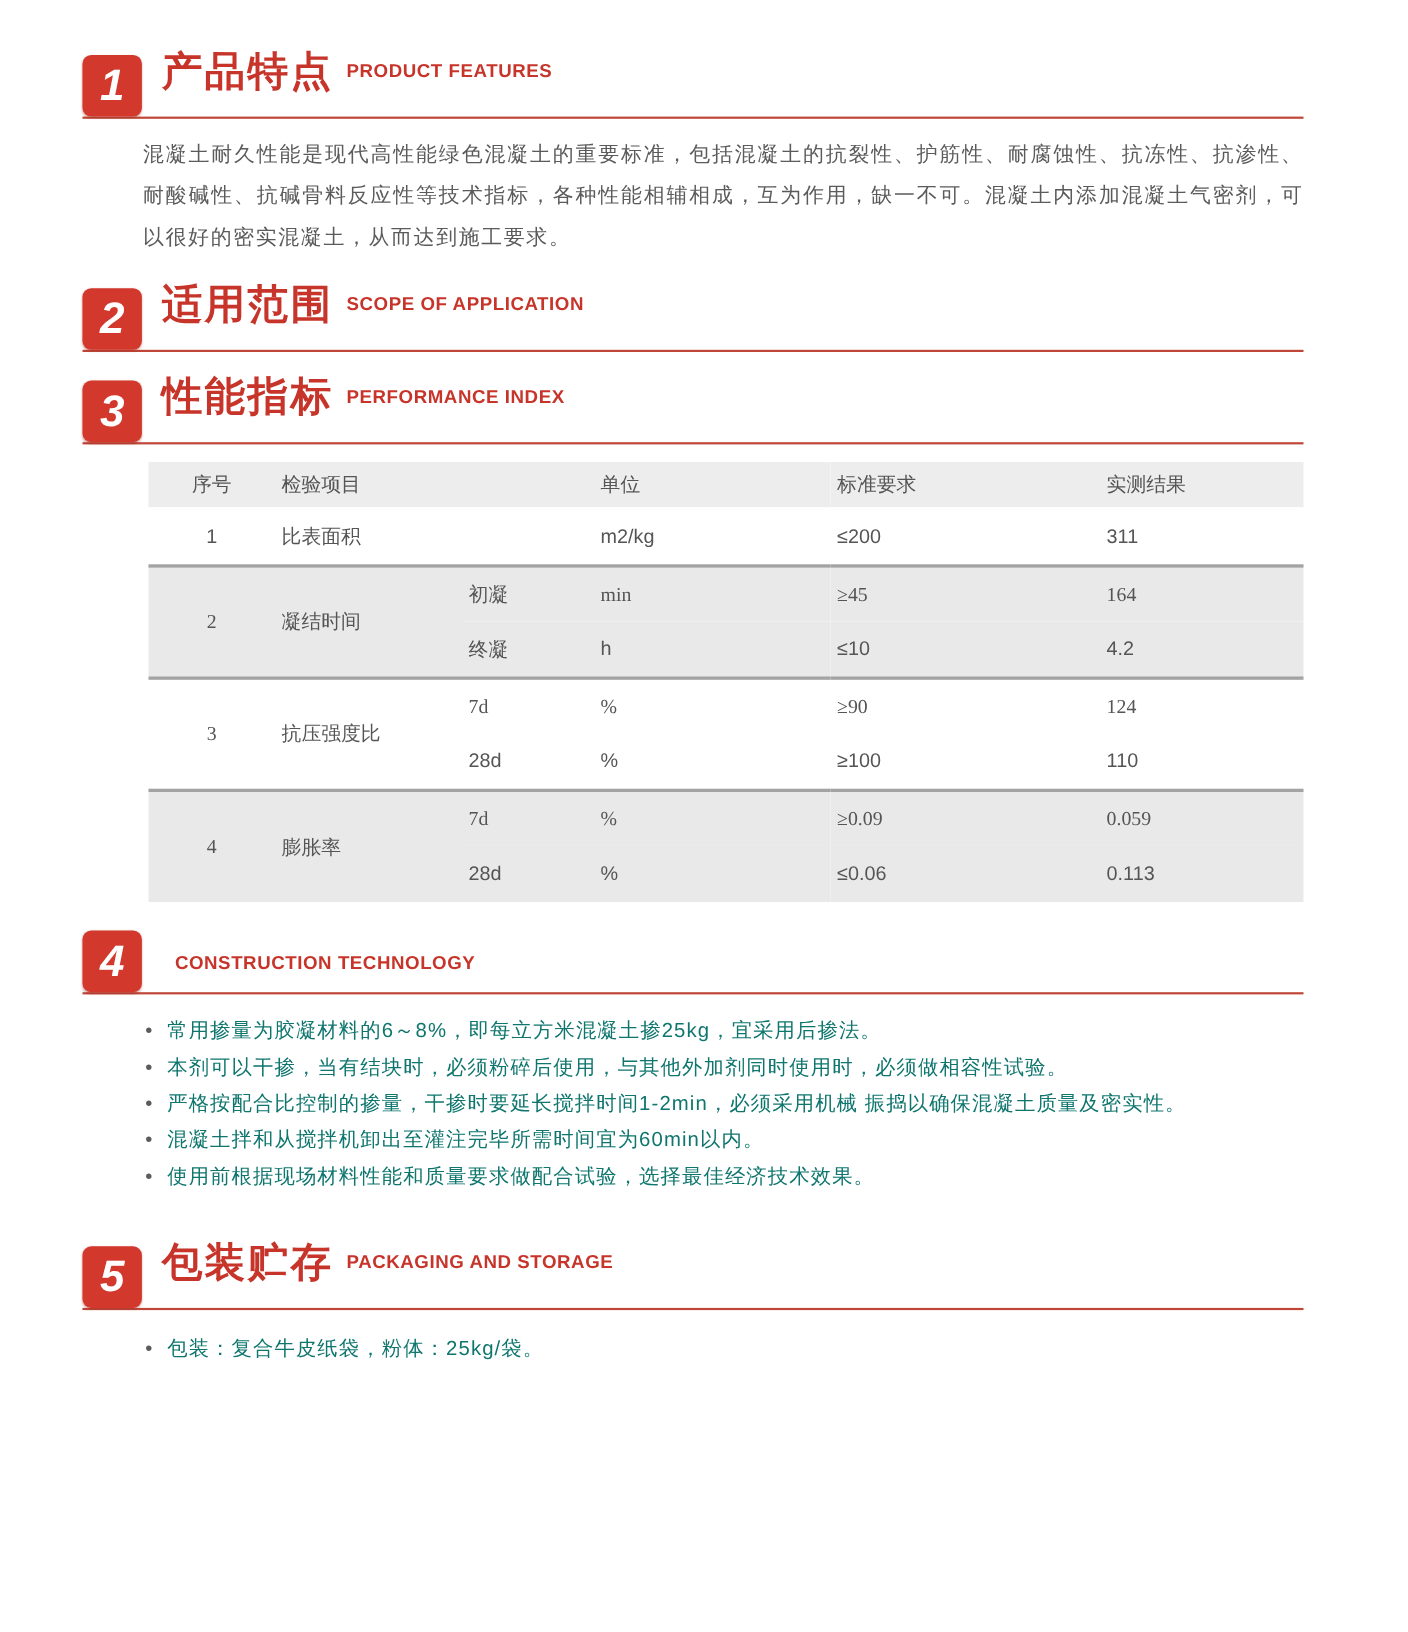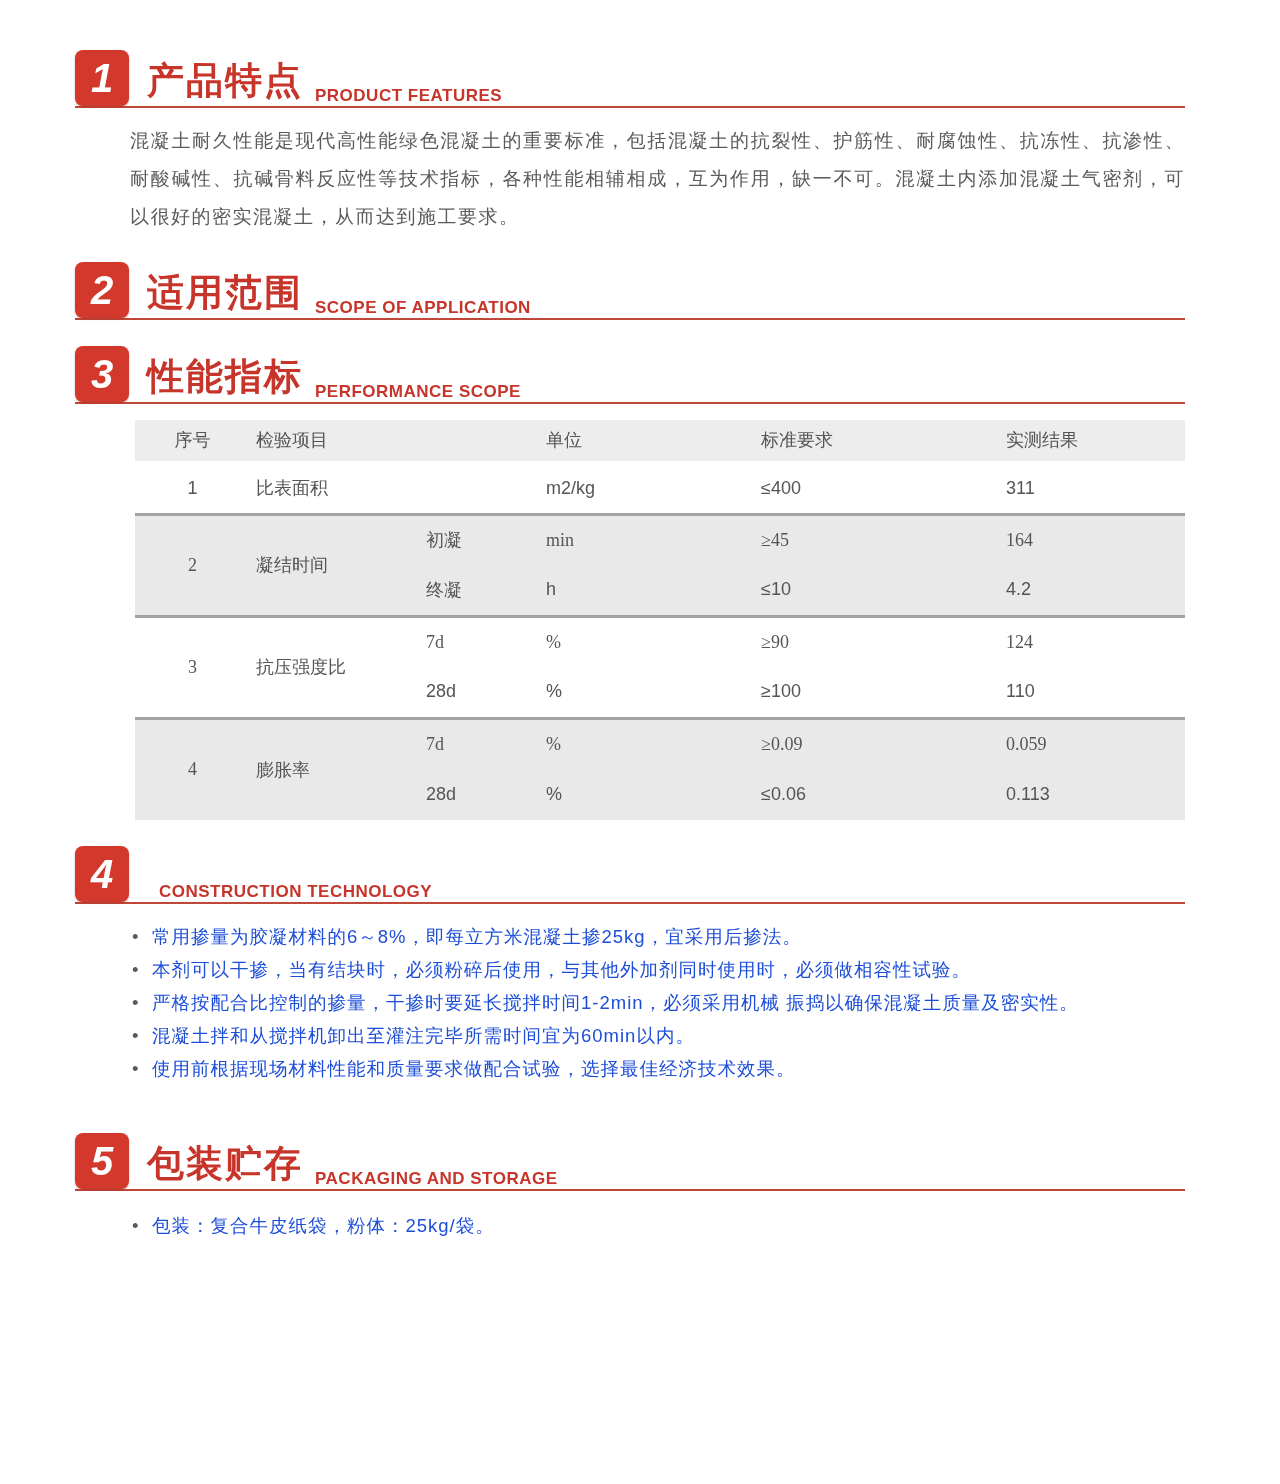--- a/index.html
+++ b/index.html
@@ -38,23 +38,23 @@
     font-weight: bold;
     font-style: italic;
     display: flex;
     align-items: center;
     justify-content: center;
     box-shadow: 0 1px 2px rgba(150,40,30,.4);
   }
   .sec-titles {
     position: absolute;
     left: 72px;
-    bottom: 0;
+    bottom: 16px;
     display: flex;
-    align-items: flex-end;
+    align-items: center;
     white-space: nowrap;
   }
   .sec-title-zh {
     color: #c7342a;
     font-size: 37px;
     font-weight: bold;
     letter-spacing: 2px;
   }
   .sec-title-en {
     color: #c7342a;
@@ -106,21 +106,21 @@
 
   
   ul.bullets {
     margin: 16px 0 0 55px;
     padding: 0;
     list-style: none;
   }
   ul.bullets li {
     position: relative;
     padding-left: 22px;
-    color: #1d4ed8;
+    color: #0f766e;
     font-size: 18.5px;
     line-height: 33px;
     letter-spacing: 1px;
     text-align: justify;
   }
   ul.bullets li::before {
     content: "•";
     position: absolute;
     left: 2px;
     top: 0;
@@ -154,21 +154,21 @@
         <span class="sec-title-en">SCOPE OF APPLICATION</span>
       </div>
     </div>
   </div>
 
   <div class="section">
     <div class="sec-header">
       <div class="sec-badge">3</div>
       <div class="sec-titles">
         <span class="sec-title-zh">性能指标</span>
-        <span class="sec-title-en">PERFORMANCE SCOPE</span>
+        <span class="sec-title-en">PERFORMANCE INDEX</span>
       </div>
     </div>
     <div class="perf-table-wrap">
       <table class="perf">
         <colgroup>
           <col class="c-no">
             <col class="c-item">
             <col class="c-sub">
           <col class="c-unit">
             <col class="c-standard">
@@ -182,21 +182,21 @@
             <th>标准要求</th>
             <th>实测结果</th>
           </tr>
         </thead>
         <tbody>
           <tr class="r-white row-single">
             <td class="col-no">1</td>
             <td>比表面积</td>
             <td></td>
             <td>m2/kg</td>
-            <td>≤400</td>
+            <td>≤200</td>
             <td>311</td>
           </tr>
 
           <tr class="r-gray row-sub group-start">
             <td class="col-no" rowspan="2">2</td>
             <td rowspan="2">凝结时间</td>
             <td>初凝</td>
             <td>min</td>
             <td>≥45</td>
             <td>164</td>

